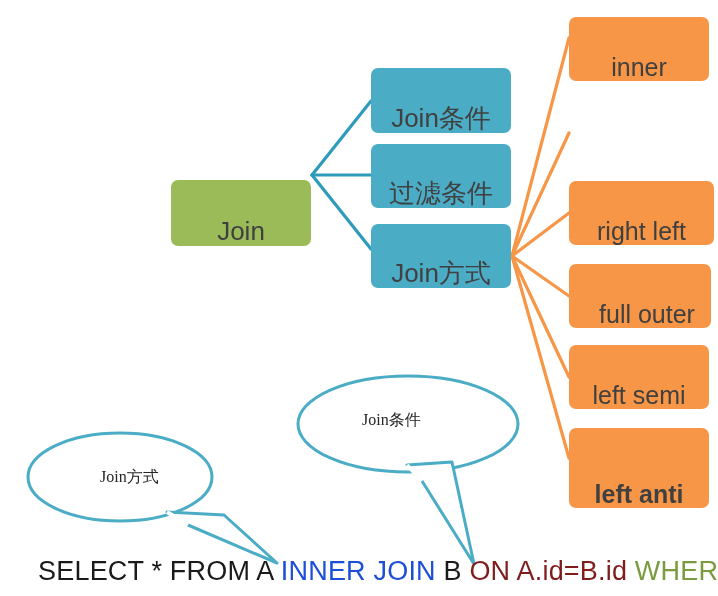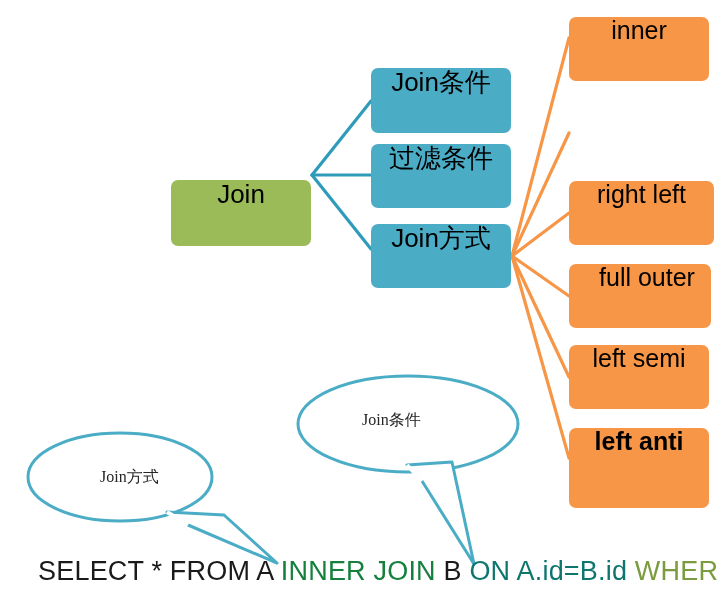--- a/index.html
+++ b/index.html
@@ -22,23 +22,23 @@
   #wires {
     position: absolute;
     left: 0;
     top: 0;
     width: 718px;
     height: 596px;
   }
   .node {
     position: absolute;
     display: flex;
-    align-items: flex-start;
+    align-items: flex-end;
     justify-content: center;
-    color: #000000;
+    color: #404040;
     border-radius: 7px;
     box-sizing: border-box;
     text-align: center;
     line-height: 1.1;
     z-index: 3;
   }
   .node-root {
     background: #9BBB59;
     font-size: 26px;
     margin-top: 39px;
@@ -132,15 +132,15 @@
   <div class="node node-leaf" style="left:569px; top:345px; width:140px; height:64px;">
     <span>left semi</span>
   </div>
   <div class="node node-leaf" style="left:569px; top:428px; width:140px; height:80px;font-weight:bold;">
     <span>left anti</span>
   </div>
 
   <div class="callout-label" style="left:100px; top:467px;">Join方式</div>
   <div class="callout-label" style="left:362px; top:410px;">Join条件</div>
 
-  <div id="sql-line"><span style="color: rgb(26, 26, 26); margin-top: 8px;">SELECT * FROM A </span><span style="color: #15803d;">INNER JOIN </span><span style="color: rgb(26, 26, 26);">B </span><span style="color: #0f766e;">ON A.id=B.id </span><span style="color: rgb(122, 156, 63);">WHERE  A.sco</span></div>
+  <div id="sql-line"><span style="color: rgb(26, 26, 26); margin-top: 8px;">SELECT * FROM A </span><span style="color: #1d4ed8;">INNER JOIN </span><span style="color: rgb(26, 26, 26);">B </span><span style="color: #7f1d1d;">ON A.id=B.id </span><span style="color: rgb(122, 156, 63);">WHERE  A.sco</span></div>
 
 </div>
 
 </body></html>

